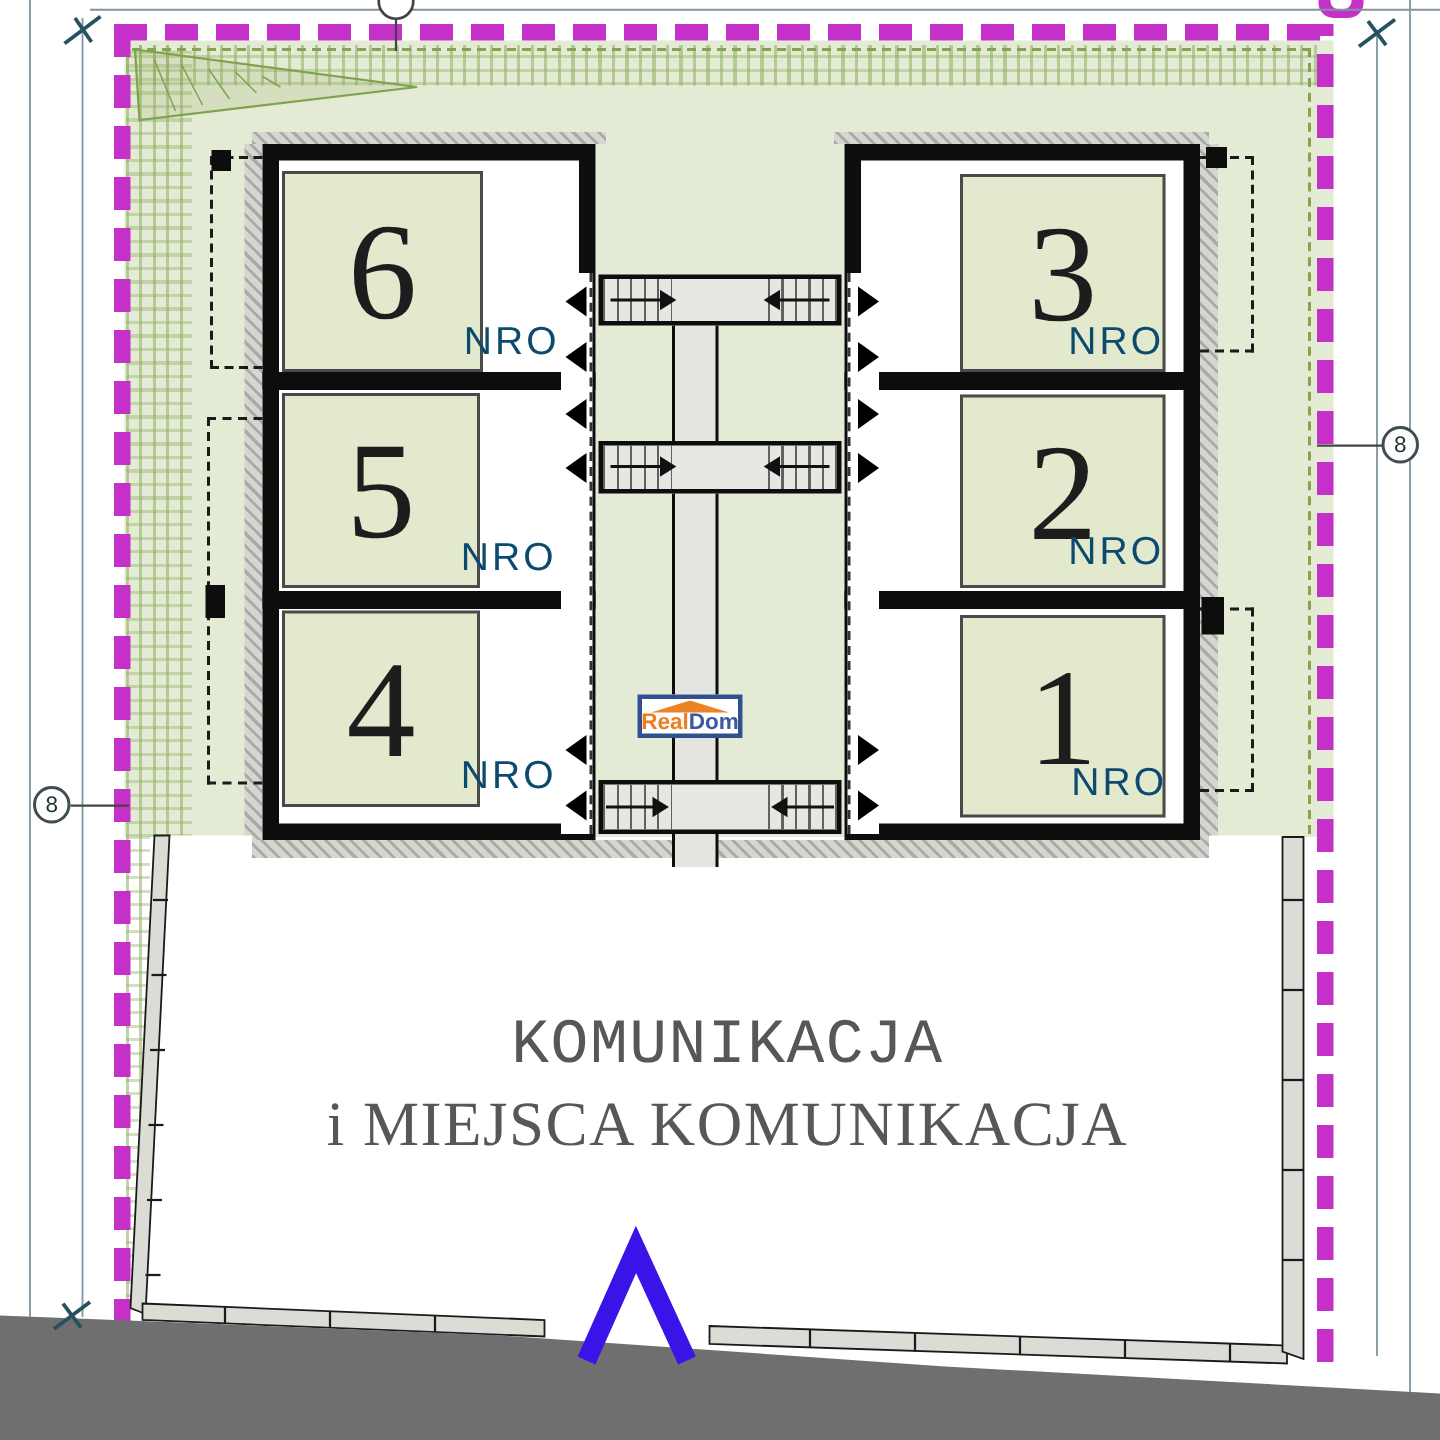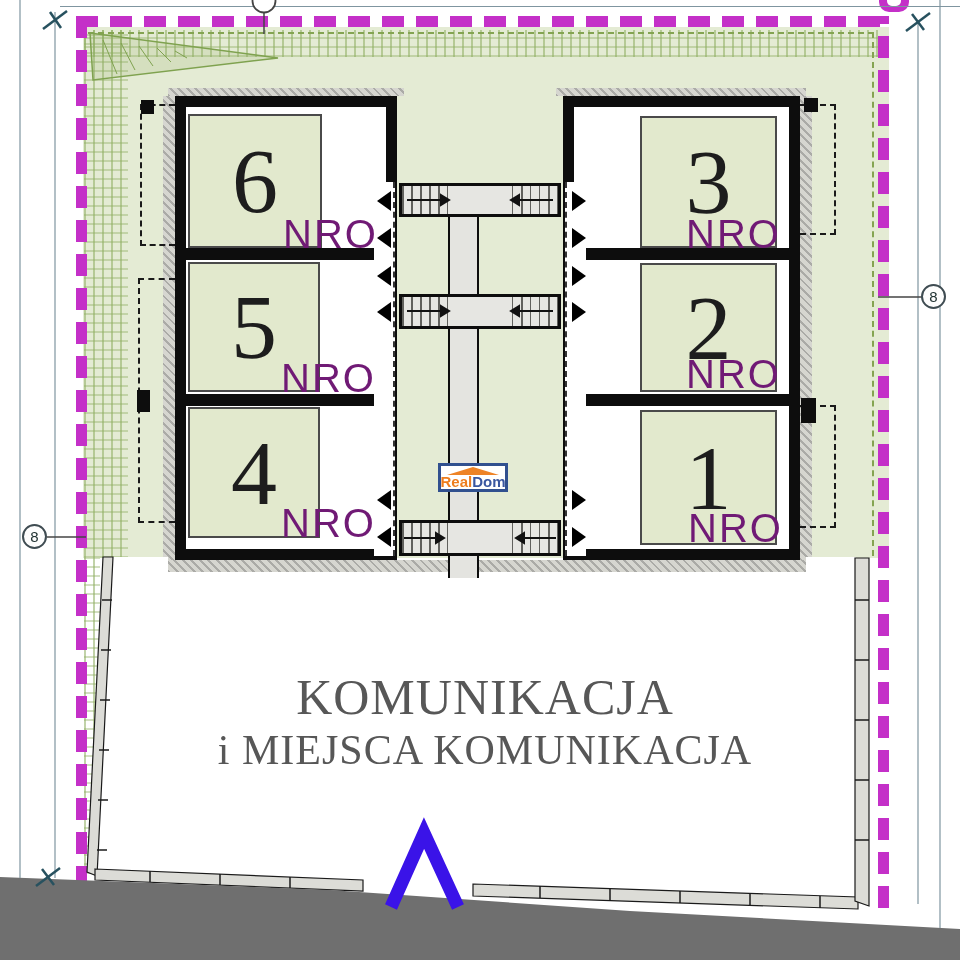--- a/index.html
+++ b/index.html
@@ -20,45 +20,45 @@
 
   
   .stipple{background:#d6d6d0;background-image:repeating-linear-gradient(45deg, rgba(90,90,90,.35) 0 2px, transparent 2px 6px);z-index:5;}
   .block{background:#ffffff;border:11px solid #0d0d0d;box-sizing:border-box;z-index:5;}
   .block-l{left:175px;top:96px;width:222px;height:464px;}
   .block-r{left:563px;top:96px;width:237px;height:464px;}
   .divider{background:#0d0d0d;z-index:6;}
   .gsq{background:#e2e9cd;border:2px solid #4a4a4a;box-sizing:border-box;z-index:6;
        display:flex;align-items:center;justify-content:center;}
   .room-num{font-family:"Liberation Serif",serif;font-size:92px;color:#1d1d1d;line-height:1;}
-  .nro{font-size:40px;letter-spacing:2px;color:#701a75;z-index:7;width:90px;text-align:right;}
+  .nro{font-size:26px;letter-spacing:2px;color:#0c4a6e;z-index:7;width:90px;text-align:right;}
   .drect{border:2px dashed #1a1a1a;box-sizing:border-box;z-index:6;background:transparent;}
   .bsq{background:#0d0d0d;z-index:7;}
 
   
   .vest{background:#ffffff;z-index:8;box-sizing:border-box;}
   .walk{background:#e6e6e2;border:3px solid #0d0d0d;box-sizing:border-box;z-index:8;}
   .tread{position:absolute;top:0;height:100%;width:46px;
          background-image:repeating-linear-gradient(90deg,#61615d 0 1.5px,transparent 1.5px 9px);}
   .corridor{left:448px;top:184px;width:31px;height:394px;background:#e4e4e0;
             border-left:2.5px solid #0d0d0d;border-right:2.5px solid #0d0d0d;box-sizing:border-box;z-index:8;}
   .tri{width:0;height:0;z-index:9;}
   .tri-l{border-top:10px solid transparent;border-bottom:10px solid transparent;border-right:14px solid #000;}
   .tri-r{border-top:10px solid transparent;border-bottom:10px solid transparent;border-left:14px solid #000;}
 
   
   #parking-svg{left:0;top:0;z-index:6;}
   .hatch-under{left:168px;top:560px;width:638px;height:12px;z-index:7;}
   .parking-label{left:105px;top:672px;width:760px;text-align:center;z-index:20;
                  font-family:"Liberation Serif",serif;color:#575757;}
-  .pl1{font-size:50px;letter-spacing:1px;line-height:50px;}
+  .pl1{font-size:42px;letter-spacing:1px;line-height:50px;font-family:Liberation Mono, monospace;}
   .pl2{font-size:42px;letter-spacing:1px;line-height:56px;}
 
   
-  .logo{left:438px;top:463px;width:70px;height:29px;background:#ffffff;border:3px solid #31508f;
+  .logo{left:425px;top:463px;width:70px;height:29px;background:#ffffff;border:3px solid #31508f;
         box-sizing:border-box;z-index:45;display:flex;flex-direction:column;align-items:center;}
   .roof{width:0;height:0;border-left:26px solid transparent;border-right:26px solid transparent;
         border-bottom:8px solid #ee8326;margin-top:1px;}
   .logo-text{font-size:15px;font-weight:bold;line-height:14px;letter-spacing:0;}
   .lg-o{color:#ee7d1e;} .lg-b{color:#3a57a0;}
 
   
   .mgd{z-index:40;}
   .mgd-top{left:76px;top:16px;width:816px;height:11px;
     background-image:repeating-linear-gradient(90deg,#c430c8 0 22px,transparent 22px 34px);}

